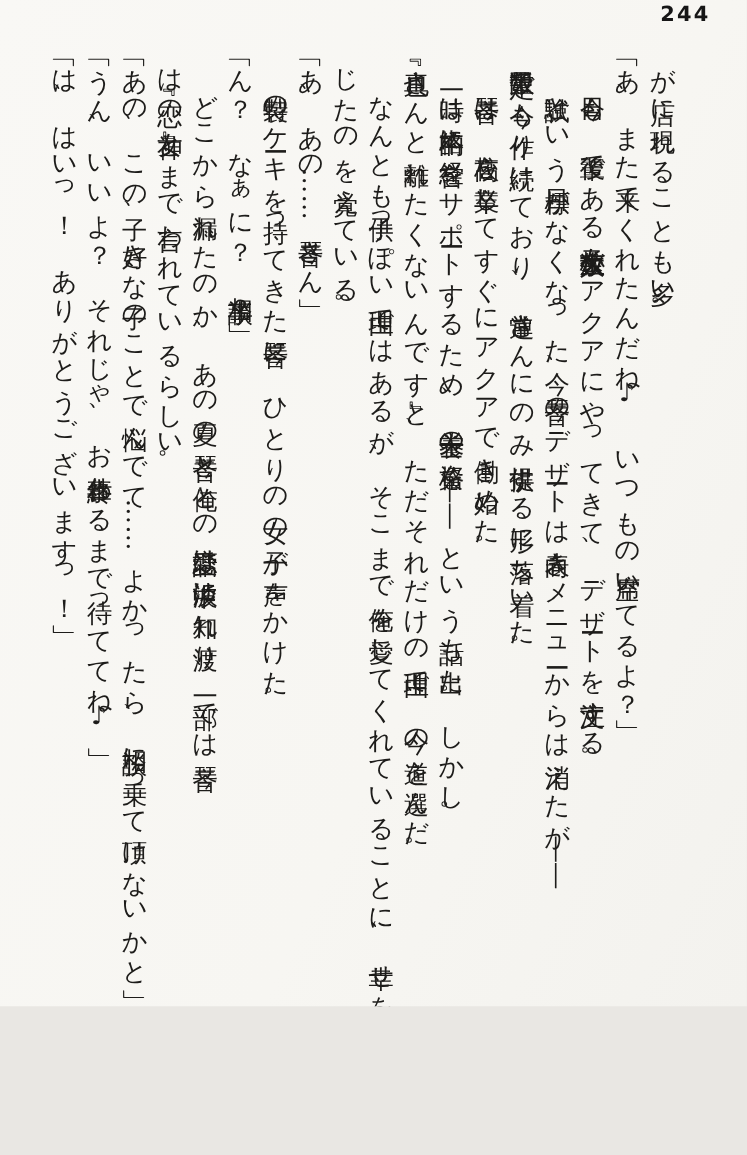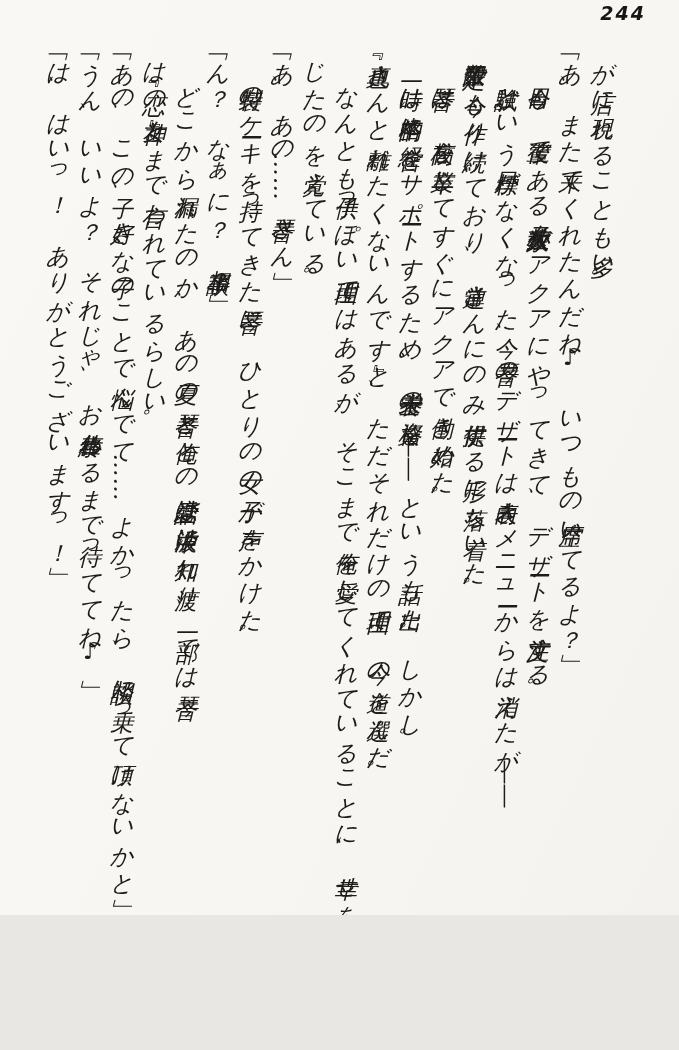--- a/index.html
+++ b/index.html
@@ -9,21 +9,20 @@
   }
   .page {
     position: relative;
     width: 679px;
     height: 915px;
     margin: 0 auto;
     background: linear-gradient(115deg, #f9f8f5 0%, #f7f6f2 60%, #f3f2ee 100%);
     overflow: hidden;
     font-family: "DejaVu Serif", "Liberation Serif", serif;
     color: #1d1c1a;
-    font-style: italic;
   }
   .page-number {
     position: absolute;
     top: 2px;
     right: 33px;
     font-family: "DejaVu Sans", "Liberation Sans", sans-serif;
     font-size: 19px;
     font-weight: 600;
     letter-spacing: 2px;
     color: #161616;

